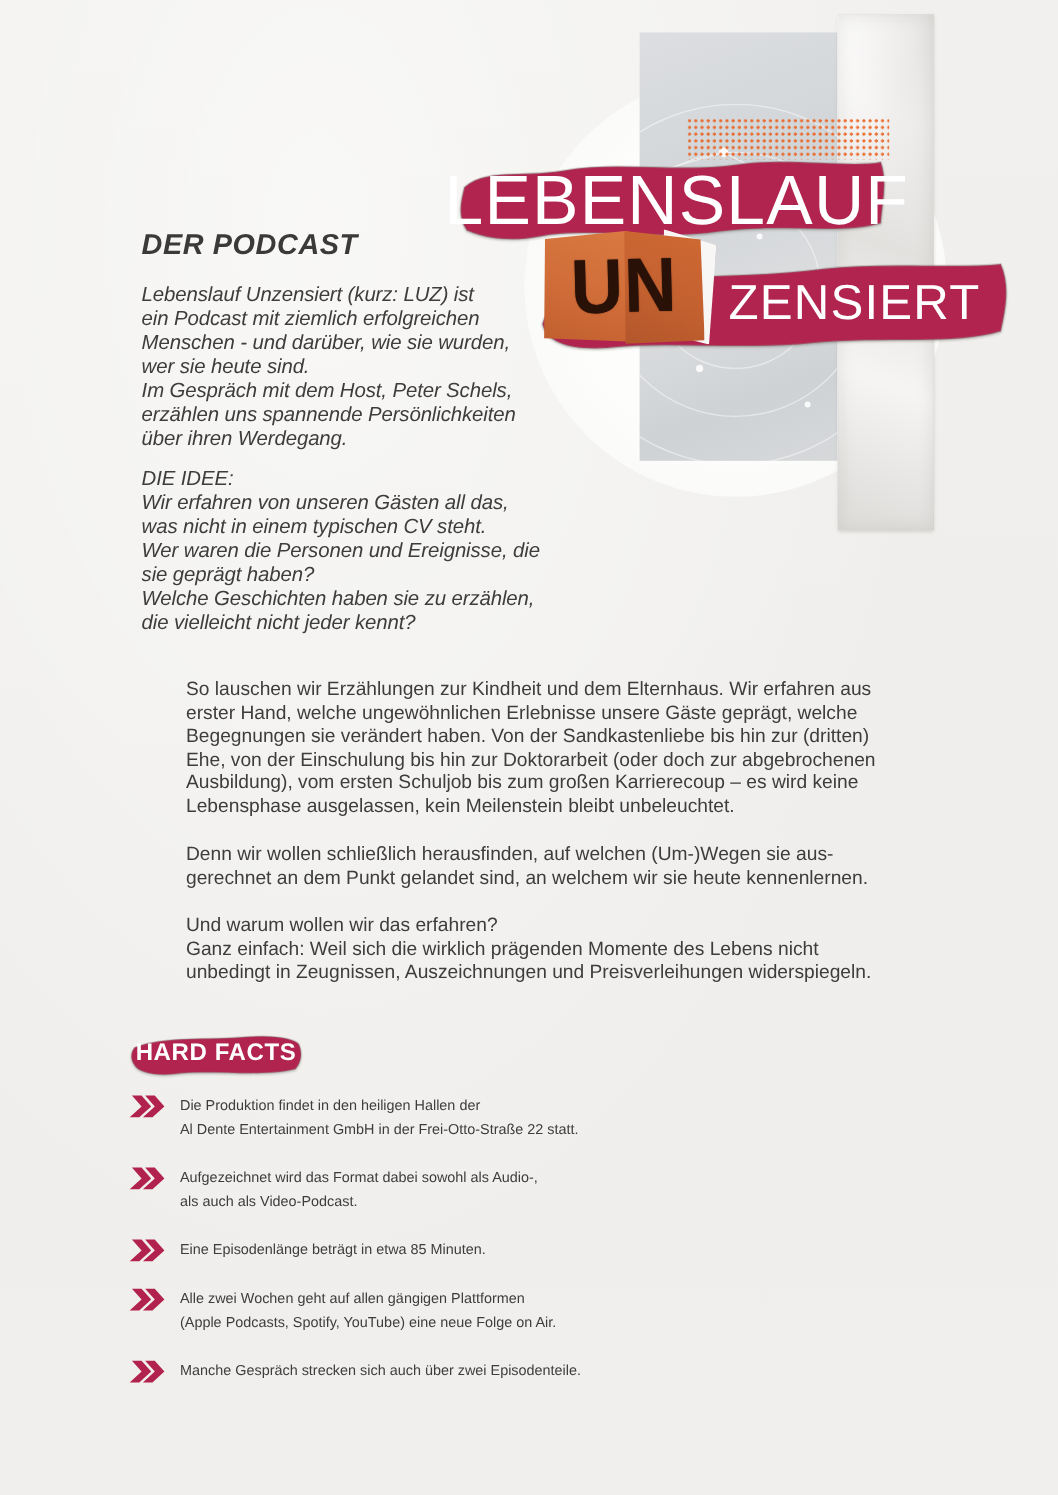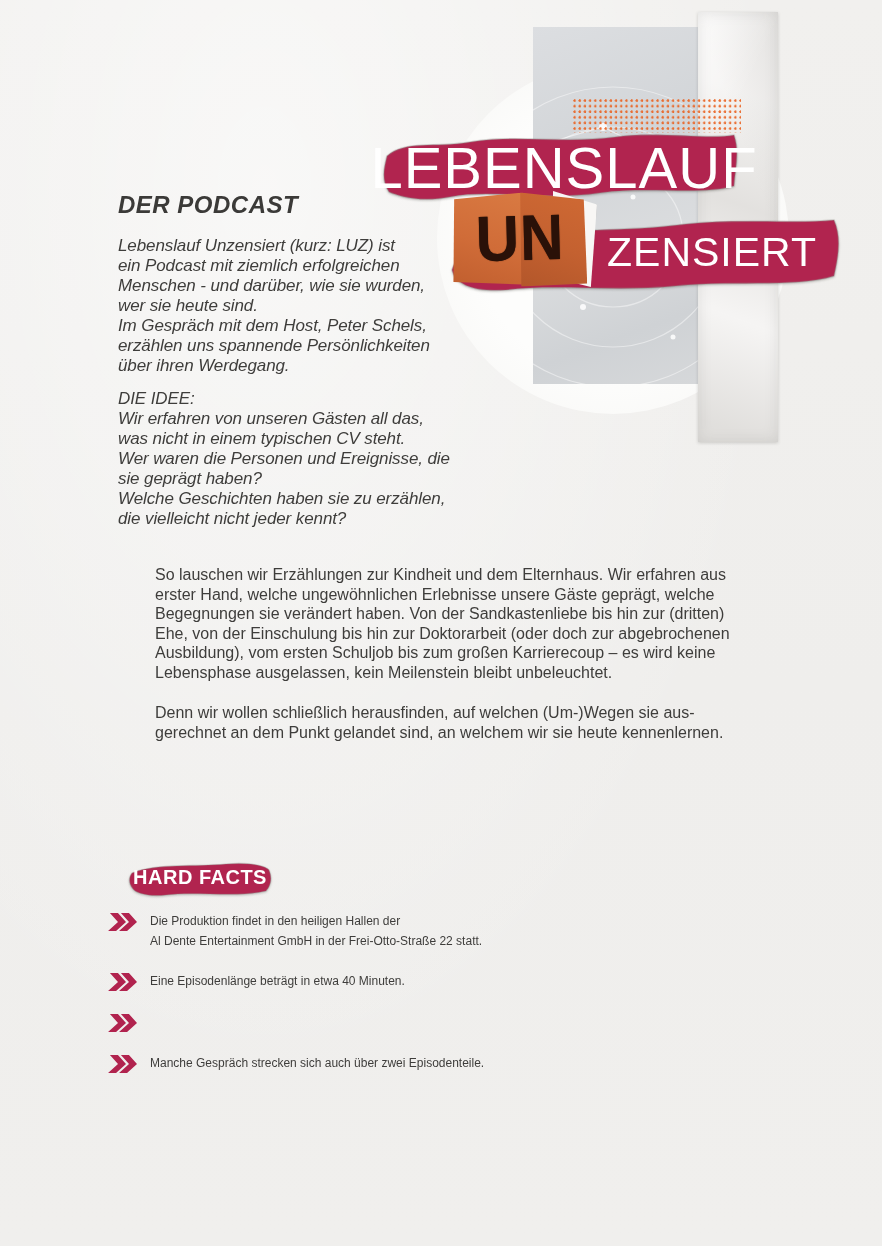--- a/index.html
+++ b/index.html
@@ -92,21 +92,21 @@
   .intro-about{top:236px;}
   .intro-idea{top:389px;}
   .body-text{
     position:absolute;left:118px;width:680px;
     font-size:16px;line-height:19.5px;color:#3e3d3b;white-space:pre-line;margin-left:37px;
   }
   .body-para1{top:565px;}
   .body-para2{top:703px;}
   .body-para3{top:762px;}
   
-  .hardfacts-badge{position:absolute;left:106px;top:857px;width:148px;height:42px;margin-left:20px;}
+  .hardfacts-badge{position:absolute;left:106px;top:857px;width:148px;height:42px;}
   .hardfacts-badge svg{display:block;filter:drop-shadow(0 1px 1px rgba(80,80,75,.35));}
   .hardfacts-badge .badge-text{
     position:absolute;left:0;top:0;width:148px;height:40px;
     display:flex;align-items:center;justify-content:center;
     color:#fff;font-size:20px;font-weight:700;letter-spacing:.5px;
   }
   .facts-list{position:absolute;left:108px;top:911px;width:660px;}
   .fact{display:flex;margin-bottom:20px;}
   .fact .chev{flex:0 0 auto;width:30px;height:20px;margin-right:12px;margin-top:1px;transform:skewX(-6deg);}
   .fact .fact-text{
@@ -186,54 +186,67 @@
 über ihren Werdegang.</div>
 
   <div class="body-text body-para1">So lauschen wir Erzählungen zur Kindheit und dem Elternhaus. Wir erfahren aus
 erster Hand, welche ungewöhnlichen Erlebnisse unsere Gäste geprägt, welche
 Begegnungen sie verändert haben. Von der Sandkastenliebe bis hin zur (dritten)
 Ehe, von der Einschulung bis hin zur Doktorarbeit (oder doch zur abgebrochenen
 Ausbildung), vom ersten Schuljob bis zum großen Karrierecoup – es wird keine
 Lebensphase ausgelassen, kein Meilenstein bleibt unbeleuchtet.</div>
   <div class="body-text body-para2">Denn wir wollen schließlich herausfinden, auf welchen (Um-)Wegen sie aus-
 gerechnet an dem Punkt gelandet sind, an welchem wir sie heute kennenlernen.</div>
+  <div class="body-text body-para3">Und warum wollen wir das erfahren?
+Ganz einfach: Weil sich die wirklich prägenden Momente des Lebens nicht
+unbedingt in Zeugnissen, Auszeichnungen und Preisverleihungen widerspiegeln.</div>
 
   <div class="hardfacts-badge">
     <svg width="148" height="42" viewBox="0 0 148 42">
       <path d="M6,16 C30,6 70,10 100,7 C125,5 140,9 143,13 C147,22 144,30 140,34
                C110,41 70,34 40,38 C22,40 10,36 7,32 C2,26 3,20 6,16 Z" fill="#b1244f" stroke="#8e8e8a" stroke-opacity="0.35" stroke-width="1.2"></path>
     </svg>
     <div class="badge-text">HARD FACTS</div>
   </div>
 
   <div class="facts-list">
 
     <div class="fact">
       <svg class="chev" viewBox="0 0 30 20">
         <path d="M1,1 L9,1 L18,10 L9,19 L1,19 L10,10 Z" fill="#b1234e"></path>
         <path d="M12,1 L20,1 L29,10 L20,19 L12,19 L21,10 Z" fill="#b1234e"></path>
       </svg>
       <div class="fact-text">Die Produktion findet in den heiligen Hallen der
 Al Dente Entertainment GmbH in der Frei-Otto-Straße 22 statt.</div>
     </div>
 
-
-    <div class="fact">
-      <svg class="chev" viewBox="0 0 30 20">
-        <path d="M1,1 L9,1 L18,10 L9,19 L1,19 L10,10 Z" fill="#b1234e"></path>
-        <path d="M12,1 L20,1 L29,10 L20,19 L12,19 L21,10 Z" fill="#b1234e"></path>
-      </svg>
-      <div class="fact-text">Eine Episodenlänge beträgt in etwa 40 Minuten.</div>
-    </div>
-
-    <div class="fact">
-      <svg class="chev" viewBox="0 0 30 20">
-        <path d="M1,1 L9,1 L18,10 L9,19 L1,19 L10,10 Z" fill="#b1234e"></path>
-        <path d="M12,1 L20,1 L29,10 L20,19 L12,19 L21,10 Z" fill="#b1234e"></path>
-      </svg>
+    <div class="fact">
+      <svg class="chev" viewBox="0 0 30 20">
+        <path d="M1,1 L9,1 L18,10 L9,19 L1,19 L10,10 Z" fill="#b1234e"></path>
+        <path d="M12,1 L20,1 L29,10 L20,19 L12,19 L21,10 Z" fill="#b1234e"></path>
+      </svg>
+      <div class="fact-text">Aufgezeichnet wird das Format dabei sowohl als Audio-,
+als auch als Video-Podcast.</div>
+    </div>
+
+    <div class="fact">
+      <svg class="chev" viewBox="0 0 30 20">
+        <path d="M1,1 L9,1 L18,10 L9,19 L1,19 L10,10 Z" fill="#b1234e"></path>
+        <path d="M12,1 L20,1 L29,10 L20,19 L12,19 L21,10 Z" fill="#b1234e"></path>
+      </svg>
+      <div class="fact-text">Eine Episodenlänge beträgt in etwa 85 Minuten.</div>
+    </div>
+
+    <div class="fact">
+      <svg class="chev" viewBox="0 0 30 20">
+        <path d="M1,1 L9,1 L18,10 L9,19 L1,19 L10,10 Z" fill="#b1234e"></path>
+        <path d="M12,1 L20,1 L29,10 L20,19 L12,19 L21,10 Z" fill="#b1234e"></path>
+      </svg>
+      <div class="fact-text">Alle zwei Wochen geht auf allen gängigen Plattformen
+(Apple Podcasts, Spotify, YouTube) eine neue Folge on Air.</div>
     </div>
 
     <div class="fact">
       <svg class="chev" viewBox="0 0 30 20">
         <path d="M1,1 L9,1 L18,10 L9,19 L1,19 L10,10 Z" fill="#b1234e"></path>
         <path d="M12,1 L20,1 L29,10 L20,19 L12,19 L21,10 Z" fill="#b1234e"></path>
       </svg>
       <div class="fact-text">Manche Gespräch strecken sich auch über zwei Episodenteile.</div>
     </div>
 

